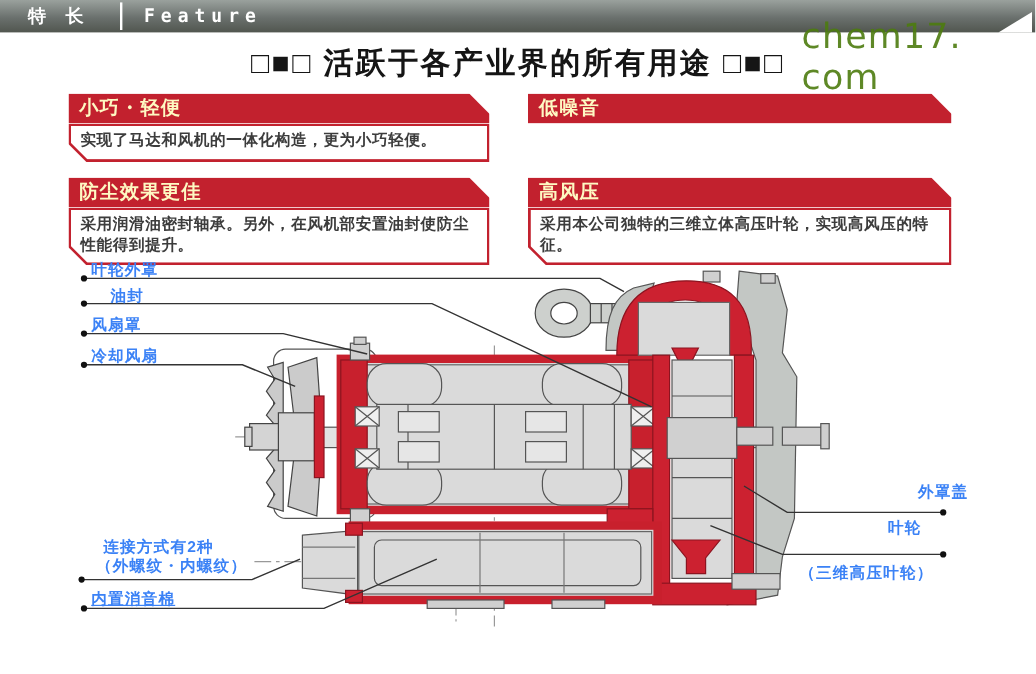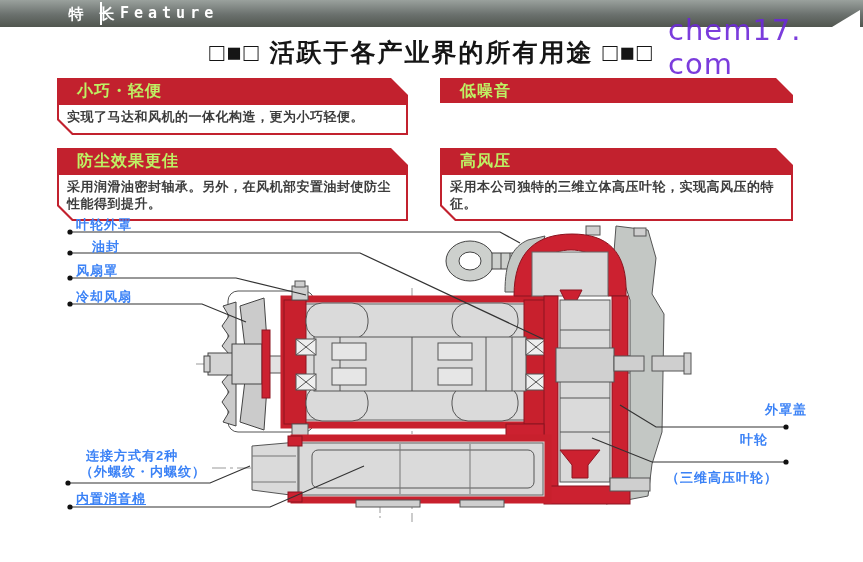--- a/index.html
+++ b/index.html
@@ -3,39 +3,39 @@
 <meta charset="utf-8">
 <style>
   html,body{margin:0;padding:0;background:#fff;}
   .page{position:relative;width:863px;height:562px;background:#fff;overflow:hidden;
         font-family:"Liberation Sans","DejaVu Sans",sans-serif;}
 
   
   .topbar{position:absolute;left:0;top:0;width:863px;height:27px;
           background:linear-gradient(#9aa19d,#6a706d 55%,#51564f);}
   .topbar-left{position:absolute;left:0;top:0;width:99px;height:27px;line-height:27px;
-               text-align:center;color:#fff;font-weight:bold;font-size:15px;letter-spacing:6px;margin-left:45px;}
+               text-align:center;color:#fff;font-weight:bold;font-size:15px;letter-spacing:6px;}
   .topbar-sep{position:absolute;left:100px;top:2px;width:2px;height:23px;background:#fff;}
   .topbar-feature{position:absolute;left:120px;top:4px;color:#fff;font-weight:bold;
                   font-family:"DejaVu Sans Mono","Liberation Mono",monospace;
                   font-size:15px;letter-spacing:5px;transform:scaleY(1.05);}
   .topbar-corner{position:absolute;right:3px;bottom:0;width:0;height:0;
                  border-left:28px solid transparent;border-bottom:17px solid #fff;}
 
   .watermark{position:absolute;left:668px;top:13px;z-index:30;
-             font-size:29px;letter-spacing:1px;color:#6d28d9;opacity:.9;
+             font-size:29px;letter-spacing:1px;color:#4d7c0f;opacity:.9;
              font-family:"DejaVu Sans",sans-serif;}
 
   
   .title{position:absolute;left:0;top:36px;width:863px;text-align:center;
          font-size:25px;font-weight:bold;color:#151515;letter-spacing:2px;}
 
   
   .fbox{position:absolute;}
-  .fhead{height:25px;line-height:25px;padding-left:20px;color:#bef264;font-weight:bold;font-size:16px;
+  .fhead{height:25px;line-height:25px;padding-left:9px;color:#fef9c3;font-weight:bold;font-size:16px;
          letter-spacing:1px;
          clip-path:polygon(0 0,calc(100% - 17px) 0,100% 17px,100% 100%,0 100%);}
   .fbody{position:relative;
          clip-path:polygon(0 0,100% 0,100% 100%,15px 100%,0 calc(100% - 15px));}
   .fbody-inner{position:absolute;inset:2px;background:#fff;padding:3px 8px 12px 8px;
          clip-path:polygon(0 0,100% 0,100% 100%,14px 100%,0 calc(100% - 14px));
          font-size:13px;font-weight:bold;color:#3c3c3c;line-height:17px;letter-spacing:.5px;}
 
   
   .dlabel{position:absolute;font-size:13px;font-weight:bold;color:#3b82f6;

